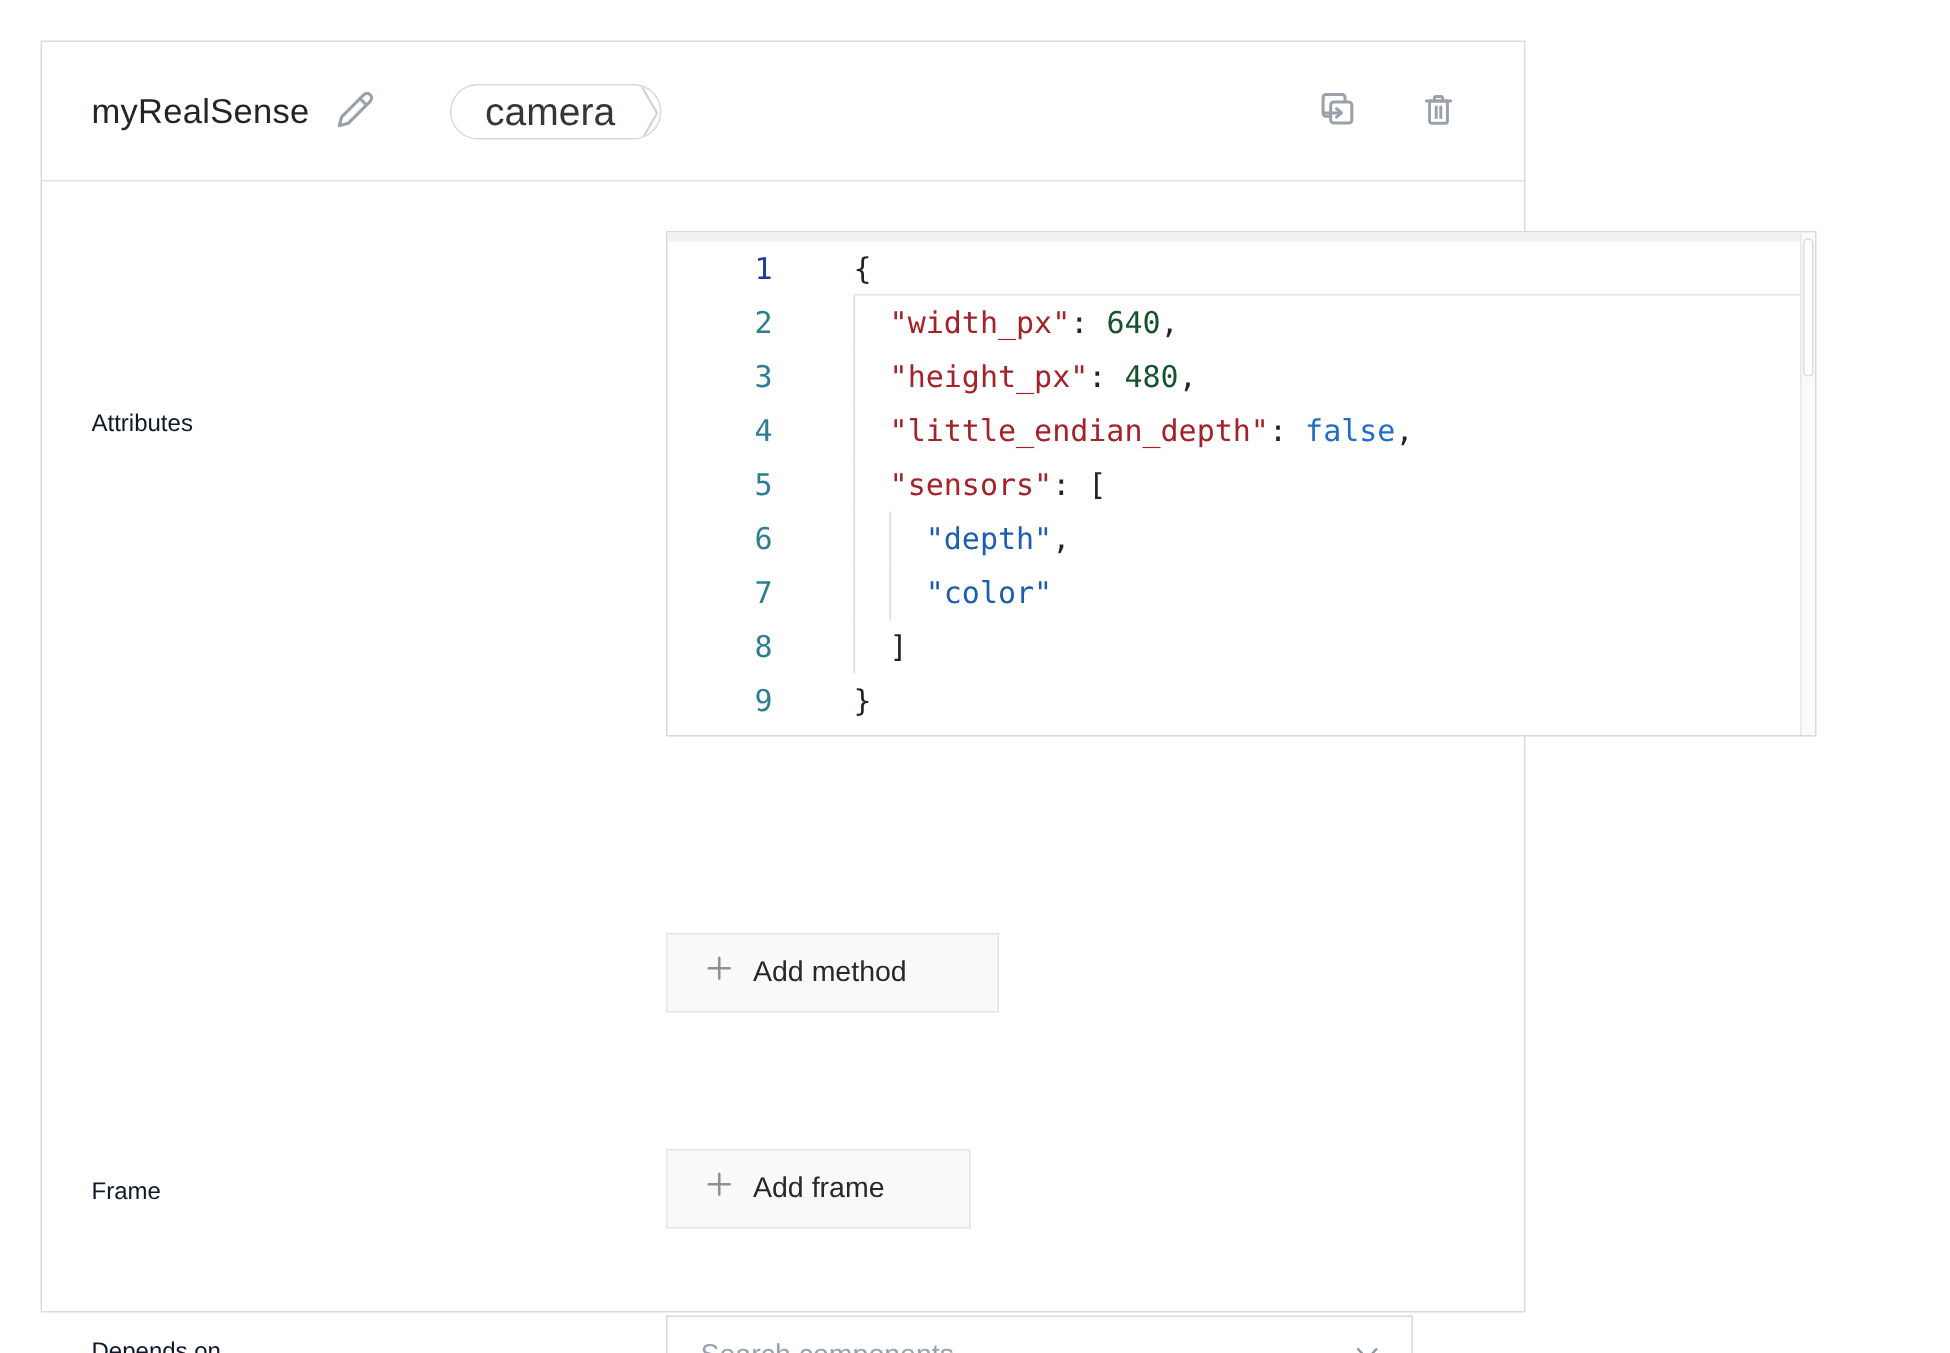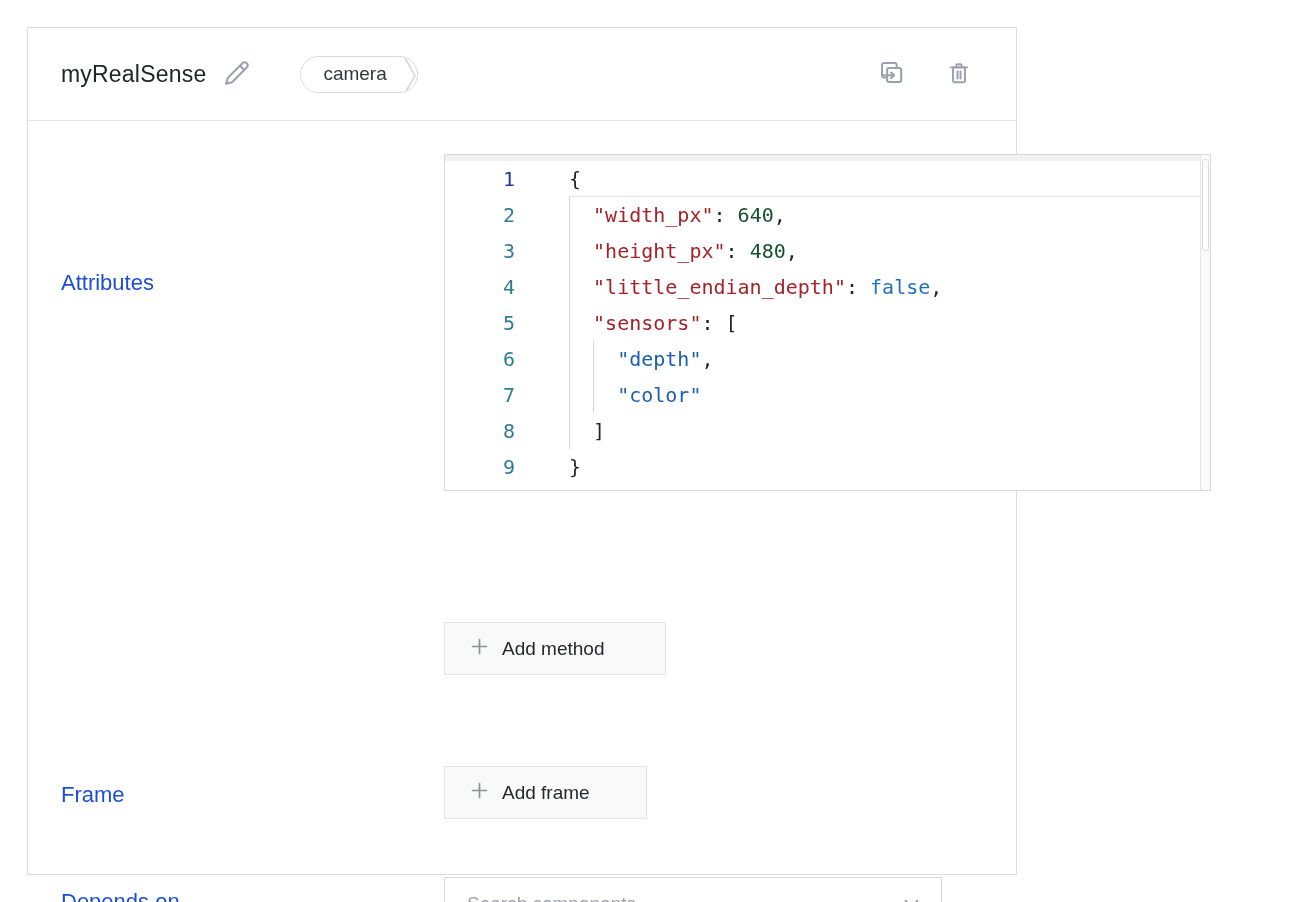--- a/index.html
+++ b/index.html
@@ -16,32 +16,32 @@
     height:93px; display:flex; align-items:center; justify-content:space-between;
     border-bottom:1px solid #e4e4e4; padding:0 40px 0 33px;
   }
   .title-group { display:flex; align-items:center; }
   .component-title { font-size:23px; font-weight:500; color:#222528; letter-spacing:.2px; }
   .icon-btn { background:none; border:none; cursor:pointer; display:flex; align-items:center; justify-content:center; padding:4px; }
   .pencil-btn { margin-left:14px; }
   .pill {
     margin-left:46px; display:flex; align-items:stretch; height:37px;
     border:1px solid #d9d9d9; border-radius:999px; overflow:hidden; background:#fff;
-    font-size:19px; color:#33373c;
+    font-size:26px; color:#33373c;
   }
   .pill-seg { display:flex; align-items:center; }
   .pill-seg.left  { padding:0 16px 0 22px; background:#ffffff; }
   .pill-seg.right { padding:0 24px 0 16px; background:#f3f3f4; }
   .pill-sep { display:block; height:37px; }
   .header-actions { display:flex; align-items:center; gap:34px; }
 
   
   .card-body { position:relative; height:754px; }
   .row-label {
-    position:absolute; left:33px; font-size:22px; color:#1d4ed8; line-height:41px; max-width:240px;
+    position:absolute; left:33px; font-size:16px; color:#0f172a; line-height:41px; max-width:240px;
   }
   .lbl-attributes   { top:141px; }
   .lbl-datacapture  { top:505px; }
   .lbl-frame        { top:653px; }
   .lbl-depends      { top:760px; }
 
   
   .editor {
     position:absolute; left:416px; top:33px; width:767px; height:337px;
     border:1px solid #d6d9dc; background:#fff; overflow:hidden;

